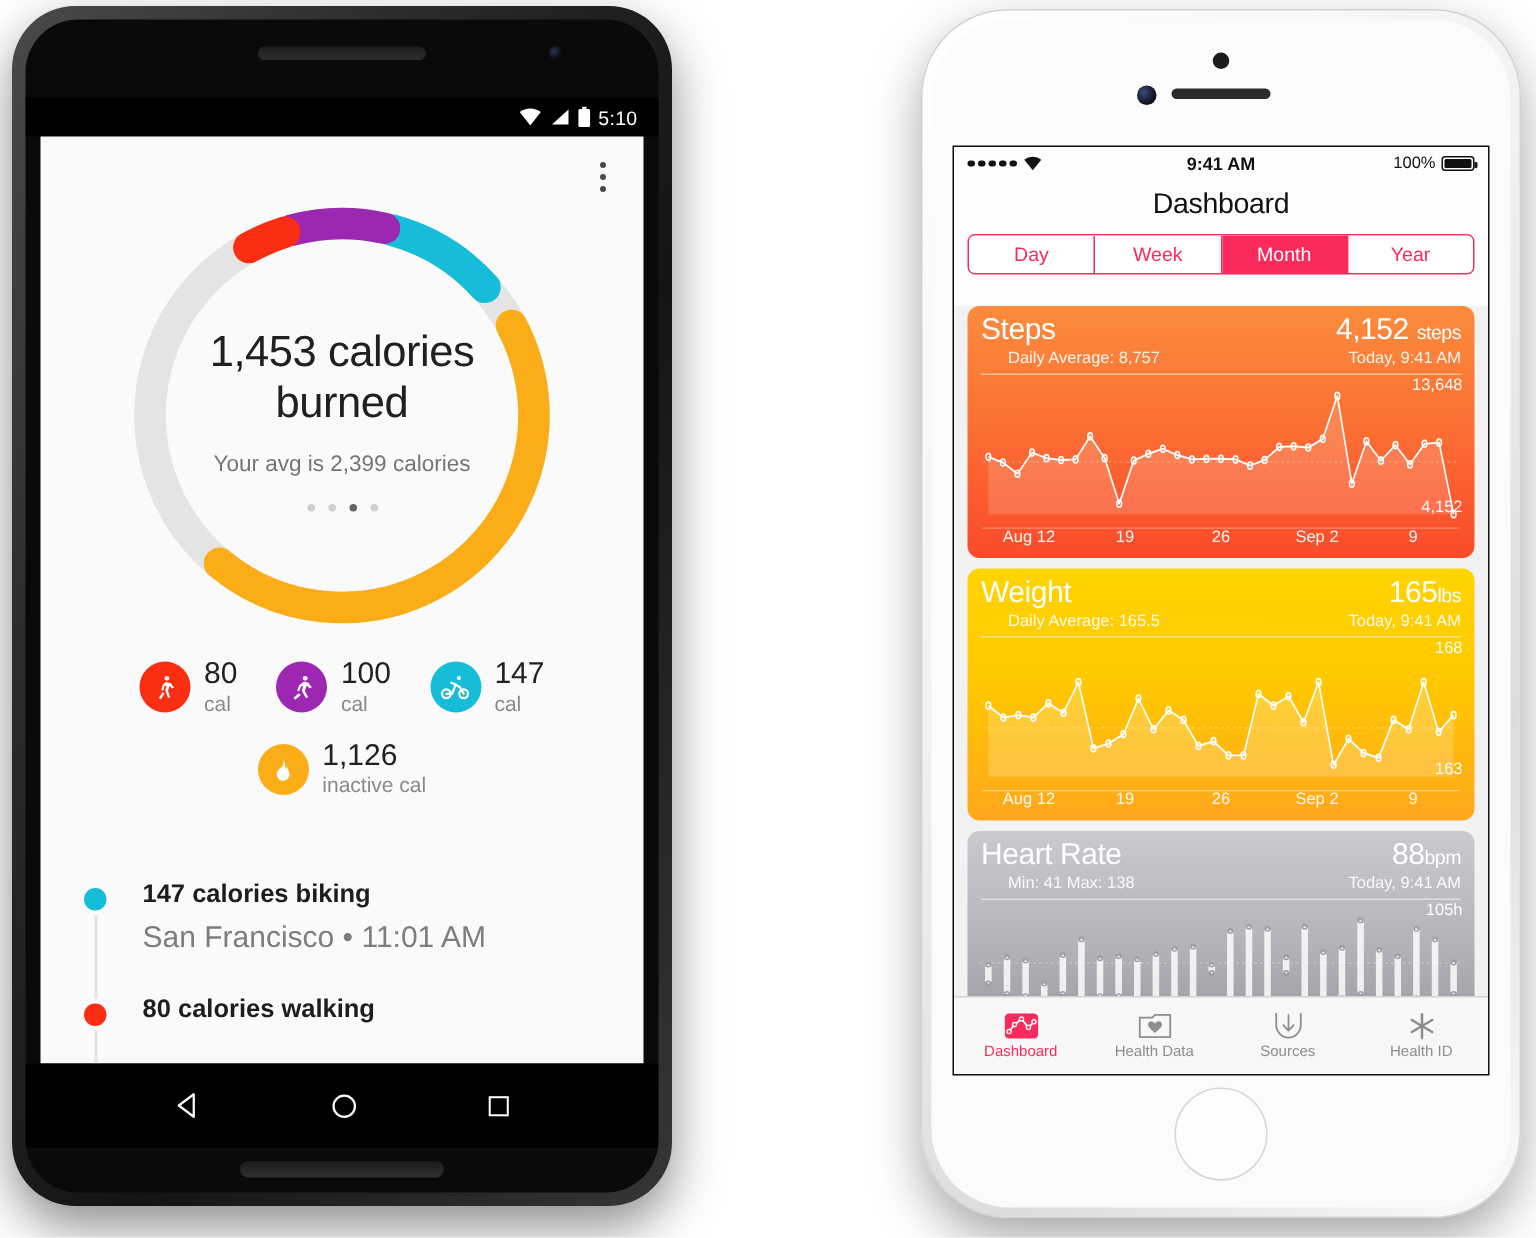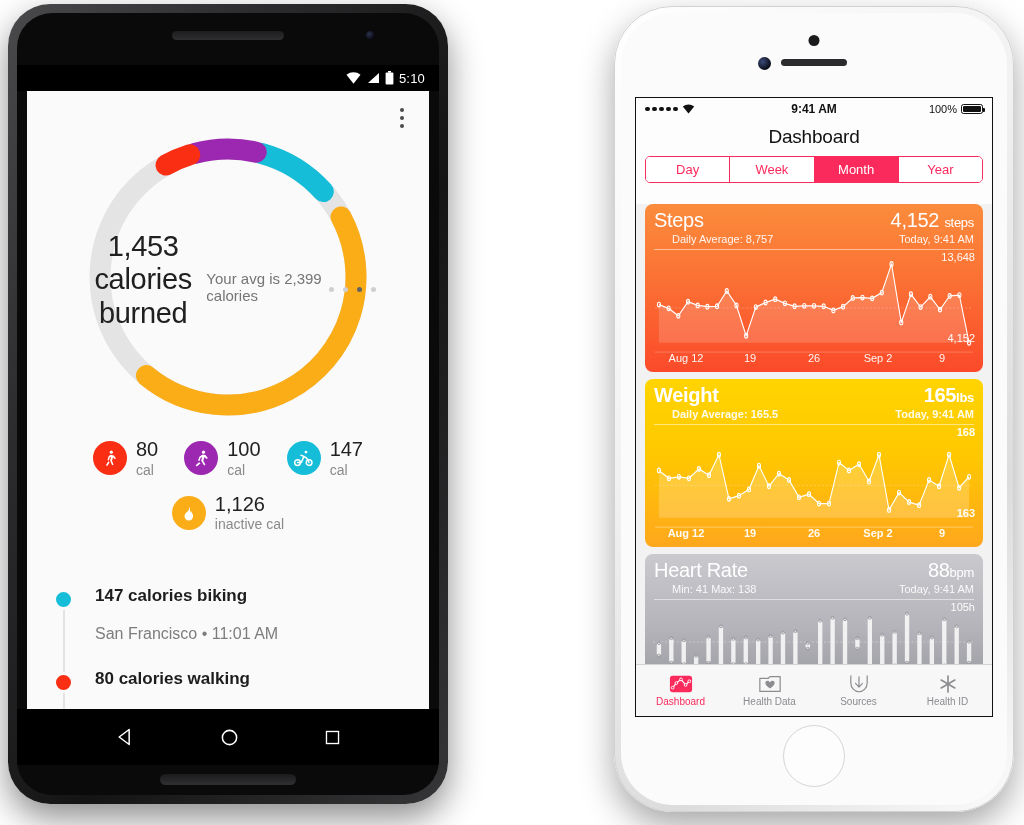--- a/index.html
+++ b/index.html
@@ -48,21 +48,21 @@
   }
   .and-overflow {
     position: absolute; right: 14px; top: 10px; width: 26px; height: 34px;
     display: flex; flex-direction: column; align-items: center; justify-content: center; gap: 4px;
   }
   .and-overflow i { width: 4px; height: 4px; border-radius: 50%; background: #4a4a4a; display:block; }
 
   .ring-wrap { position: absolute; left: 50%; transform: translateX(-50%); top: 38px; width: 296px; height: 296px; }
   .ring-center {
     position: absolute; left: 0; right: 0; top: 0; bottom: 0;
-    display: flex; flex-direction: row; align-items: center; justify-content: center;
+    display: flex; flex-direction: column; align-items: center; justify-content: center;
     padding-top: 6px;
   }
   .ring-title { font-size: 29px; color: #202020; line-height: 1.16; text-align: center; letter-spacing: -.3px; }
   .ring-sub { font-size: 15px; color: #757575; margin-top: 14px; }
   .dots { display: flex; gap: 9px; margin-top: 18px; }
   .dots i { width: 5px; height: 5px; border-radius: 50%; background: #cfcfcf; display:block; }
   .dots i.on { background: #636363; }
 
   .legend { position: absolute; left: 0; right: 0; top: 348px; }
   .legend-row { display: flex; justify-content: center; align-items: flex-start; gap: 26px; }
@@ -72,21 +72,21 @@
   .leg-badge svg { display:block; }
   .leg-txt { line-height: 1.08; }
   .leg-val { font-size: 20px; color: #212121; }
   .leg-unit { font-size: 14px; color: #8a8a8a; }
 
   .timeline { position: absolute; left: 22px; right: 10px; top: 495px; }
   .tl-line { position: absolute; left: 14px; top: 12px; bottom: -30px; width: 2px; background: #e3e3e3; }
   .tl-item { position: relative; padding-left: 46px; margin-bottom: 26px; }
   .tl-dot { position: absolute; left: 4px; top: 3px; width: 21px; height: 21px; border-radius: 50%; border: 3px solid #fafafa; }
   .tl-title { font-size: 17px; color: #1d1d1d; font-weight: bold; }
-  .tl-sub { font-size: 16px; color: #7d7d7d; margin-top: 19px; }
+  .tl-sub { font-size: 20px; color: #7d7d7d; margin-top: 8px; }
 
   .and-nav {
     position: absolute; left: 0; right: 0; bottom: 30px; height: 56px;
     background: #000; display: flex; align-items: center; justify-content: space-around;
     padding: 0 56px;
   }
   .and-speaker {
     position: absolute; left: 50%; transform: translateX(-50%); bottom: 10px;
     width: 136px; height: 11px; border-radius: 6px;
     background: linear-gradient(180deg,#1b1b1d,#303032);
@@ -136,21 +136,21 @@
   .seg {
     flex: 1; text-align: center; font-size: 13px; padding: 5px 0;
     color: #fb2a5d; background: #fff; border-right: 1px solid #fb2a5d;
   }
   .seg:last-child { border-right: none; }
   .seg.active { background: #fb2a5d; color: #fff; }
 
   .cards { padding: 0 9px; display: flex; flex-direction: column; gap: 7px; }
   .card { border-radius: 8px; overflow: hidden; position: relative; color: #fff; }
   .card-steps { height: 168px; background: linear-gradient(180deg,#fb8c3c 0%, #fb7134 45%, #fb4a2a 100%); }
-  .card-weight { height: 168px; background: linear-gradient(180deg,#ffd400 0%, #ffc800 45%, #ffa71d 100%); font-weight: bold; }
+  .card-weight { height: 168px; background: linear-gradient(180deg,#ffd400 0%, #ffc800 45%, #ffa71d 100%); }
   .card-heart { height: 132px; background: linear-gradient(180deg,#c9c9ce 0%, #b4b4ba 55%, #9b9ba2 100%); }
 
   .card-head { padding: 6px 9px 0; display: flex; justify-content: space-between; align-items: flex-start; }
   .ch-left .ch-title { font-size: 20px; letter-spacing: -.3px; line-height: 1.05; }
   .ch-left .ch-sub { font-size: 11px; margin-top: 2px; opacity: .92; padding-left: 18px; }
   .ch-right { text-align: right; }
   .ch-right .ch-val { font-size: 20px; letter-spacing: -.3px; line-height: 1.05; }
   .ch-right .ch-val small { font-size: 13px; }
   .ch-right .ch-sub { font-size: 11px; margin-top: 2px; opacity: .92; }
   .card-rule { height: 1px; background: rgba(255,255,255,.5); margin: 4px 9px 0; }

